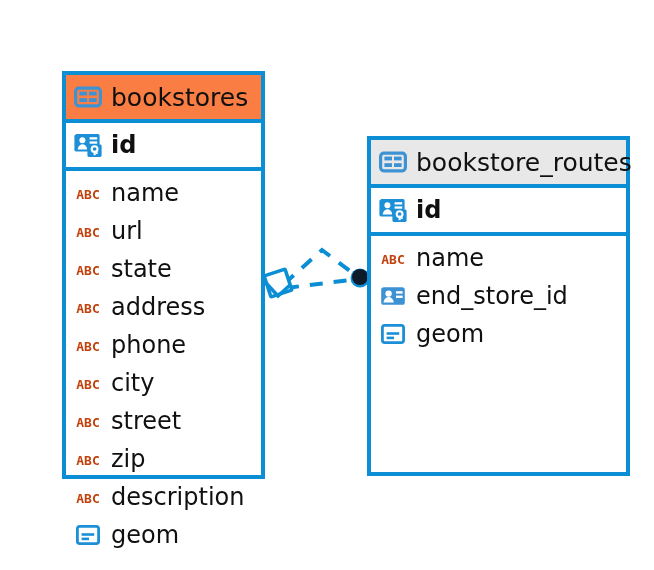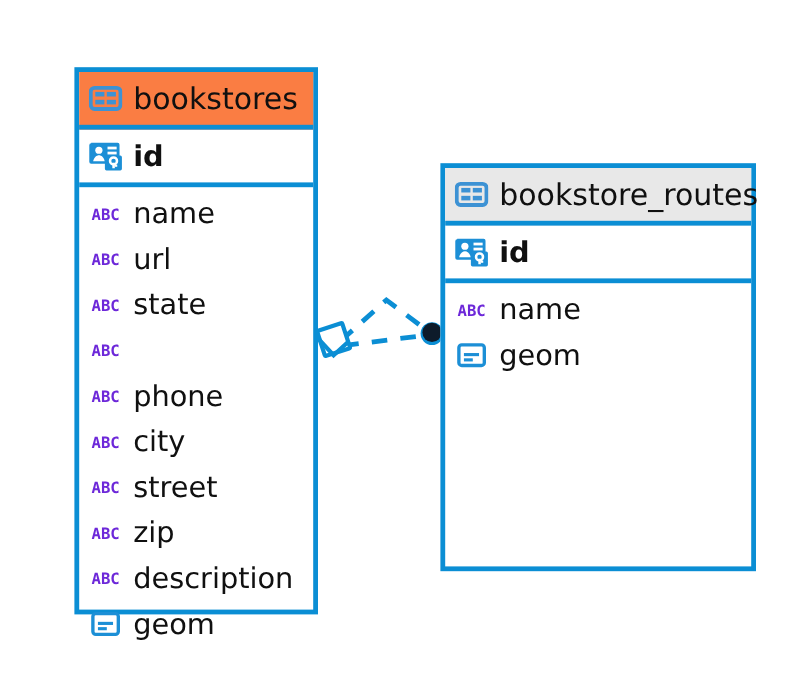--- a/index.html
+++ b/index.html
@@ -74,21 +74,21 @@
   
   .icon {
     flex: 0 0 auto;
     display: block;
   }
   .icon-abc {
     font-family: "DejaVu Sans Mono", "Liberation Mono", monospace;
     font-size: 13px;
     font-weight: bold;
     letter-spacing: 0px;
-    color: #6d28d9;
+    color: #c2410c;
     line-height: 1;
     width: 28px;
     text-align: center;
     padding-top: 2px;
   }
 
   
   #connector {
     position: absolute;
     left: 0;
@@ -112,21 +112,21 @@
       <rect x="267" y="272" width="22" height="22" rx="1" fill="#ffffff" stroke="#0b8ed4" stroke-width="3.5" transform="rotate(-18 278 283)"></rect>
       <path d="M 266 283 L 278 296 L 290 285" fill="none" stroke="#0b8ed4" stroke-width="3.5" stroke-linejoin="miter" stroke-linecap="butt"></path>
     </g>
 
     <g>
       <circle cx="360" cy="278" r="9.5" fill="#0b8ed4"></circle>
       <circle cx="360" cy="277" r="8" fill="#0d1b2a"></circle>
     </g>
   </svg>
 
-  <div class="entity" style="left:62px; top:56px; width:203px; height:456px;">
+  <div class="entity" style="left:62px; top:71px; width:203px; height:408px;">
 
     <div class="entity-header accent">
       <svg class="icon" width="28" height="22" viewBox="0 0 28 22">
         <rect x="1.6" y="2.2" width="24.8" height="17.6" rx="3.2" fill="none" stroke="#3d92d4" stroke-width="3.2"></rect>
         <rect x="5.4" y="5.6" width="7.6" height="3.8" fill="#3d92d4"></rect>
         <rect x="15" y="5.6" width="7.6" height="3.8" fill="#3d92d4"></rect>
         <rect x="5.4" y="12.2" width="7.6" height="3.8" fill="#3d92d4"></rect>
         <rect x="15" y="12.2" width="7.6" height="3.8" fill="#3d92d4"></rect>
       </svg>
       <span class="entity-title">bookstores</span>
@@ -164,20 +164,21 @@
         <span class="field-label">url</span>
       </div>
 
       <div class="field-row">
         <span class="icon icon-abc">ABC</span>
         <span class="field-label">state</span>
       </div>
 
       <div class="field-row">
         <span class="icon icon-abc">ABC</span>
+        <span class="field-label">address</span>
       </div>
 
       <div class="field-row">
         <span class="icon icon-abc">ABC</span>
         <span class="field-label">phone</span>
       </div>
 
       <div class="field-row">
         <span class="icon icon-abc">ABC</span>
         <span class="field-label">city</span>
@@ -244,20 +245,30 @@
     </div>
 
     <div class="field-list">
 
       <div class="field-row">
         <span class="icon icon-abc">ABC</span>
         <span class="field-label">name</span>
       </div>
 
 
+      <div class="field-row">
+        <svg class="icon" width="28" height="24" viewBox="0 0 28 24">
+          <rect x="2.2" y="3.2" width="23.6" height="17.6" rx="2.6" fill="#3d92d4"></rect>
+          <circle cx="9.6" cy="9.6" r="3.2" fill="#ffffff"></circle>
+          <path d="M4.4 18.4 c0.7 -3.6 3.2 -5.4 5.2 -5.4 c2 0 4.6 1.8 5.3 5.4 z" fill="#ffffff"></path>
+          <rect x="17" y="7.2" width="6.6" height="2.4" fill="#ffffff"></rect>
+          <rect x="17" y="11.6" width="6.6" height="2.4" fill="#ffffff"></rect>
+        </svg>
+        <span class="field-label">end_store_id</span>
+      </div>
 
       <div class="field-row">
         <svg class="icon" width="28" height="24" viewBox="0 0 28 24">
           <rect x="3.4" y="3.4" width="21.2" height="17.2" rx="2.4" fill="none" stroke="#1c8fd6" stroke-width="2.8"></rect>
           <rect x="7.6" y="10.2" width="12.6" height="2.6" fill="#1c8fd6"></rect>
           <rect x="7.6" y="14.6" width="7.4" height="2.6" fill="#1c8fd6"></rect>
         </svg>
         <span class="field-label">geom</span>
       </div>
 

